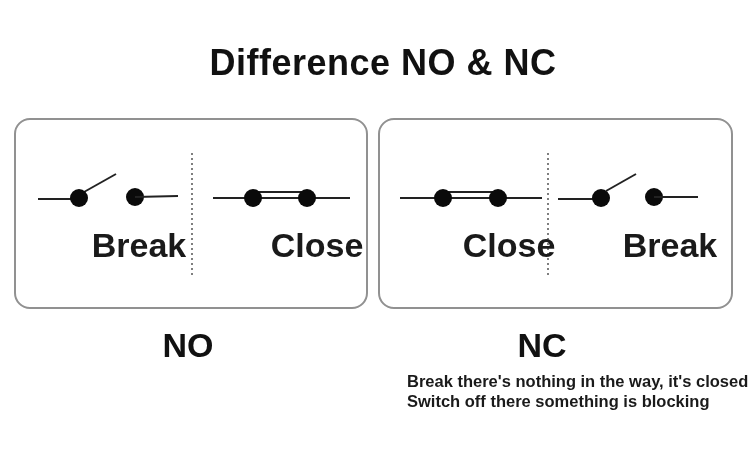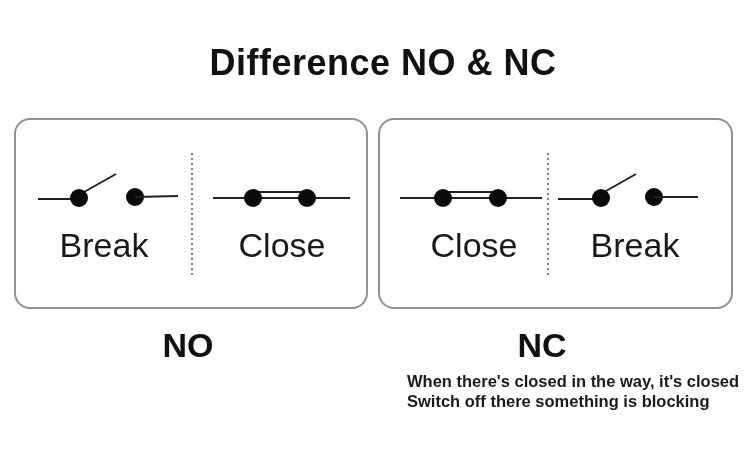--- a/index.html
+++ b/index.html
@@ -41,23 +41,24 @@
   .panel svg {
     position: absolute;
     left: 0;
     top: 0;
   }
   .state-label {
     position: absolute;
     top: 106px;
     transform: translateX(-50%);
     font-size: 34px;
-    font-weight: 400;
+    font-weight: 700;
     color: #1a1a1a;
     white-space: nowrap;
+    margin-left: 35px;
   }
   .panel-no .state-left  { left: 88px; }
   .panel-no .state-right { left: 266px; }
   .panel-nc .state-left  { left: 94px; }
   .panel-nc .state-right { left: 255px; }
   .group-label {
     position: absolute;
     top: 326px;
     transform: translateX(-50%);
     font-size: 34px;
@@ -146,17 +147,17 @@
       </g>
     </svg>
     <div class="state-label state-left">Close</div>
     <div class="state-label state-right">Break</div>
   </section>
 
   <div class="group-label group-label-no">NO</div>
   <div class="group-label group-label-nc">NC</div>
 
   <div class="description description-nc">
-    <div>When there's closed in the way, it's closed</div>
+    <div>Break there's nothing in the way, it's closed</div>
     <div>Switch off there something is blocking</div>
   </div>
 
 </div>
 
 </body></html>

